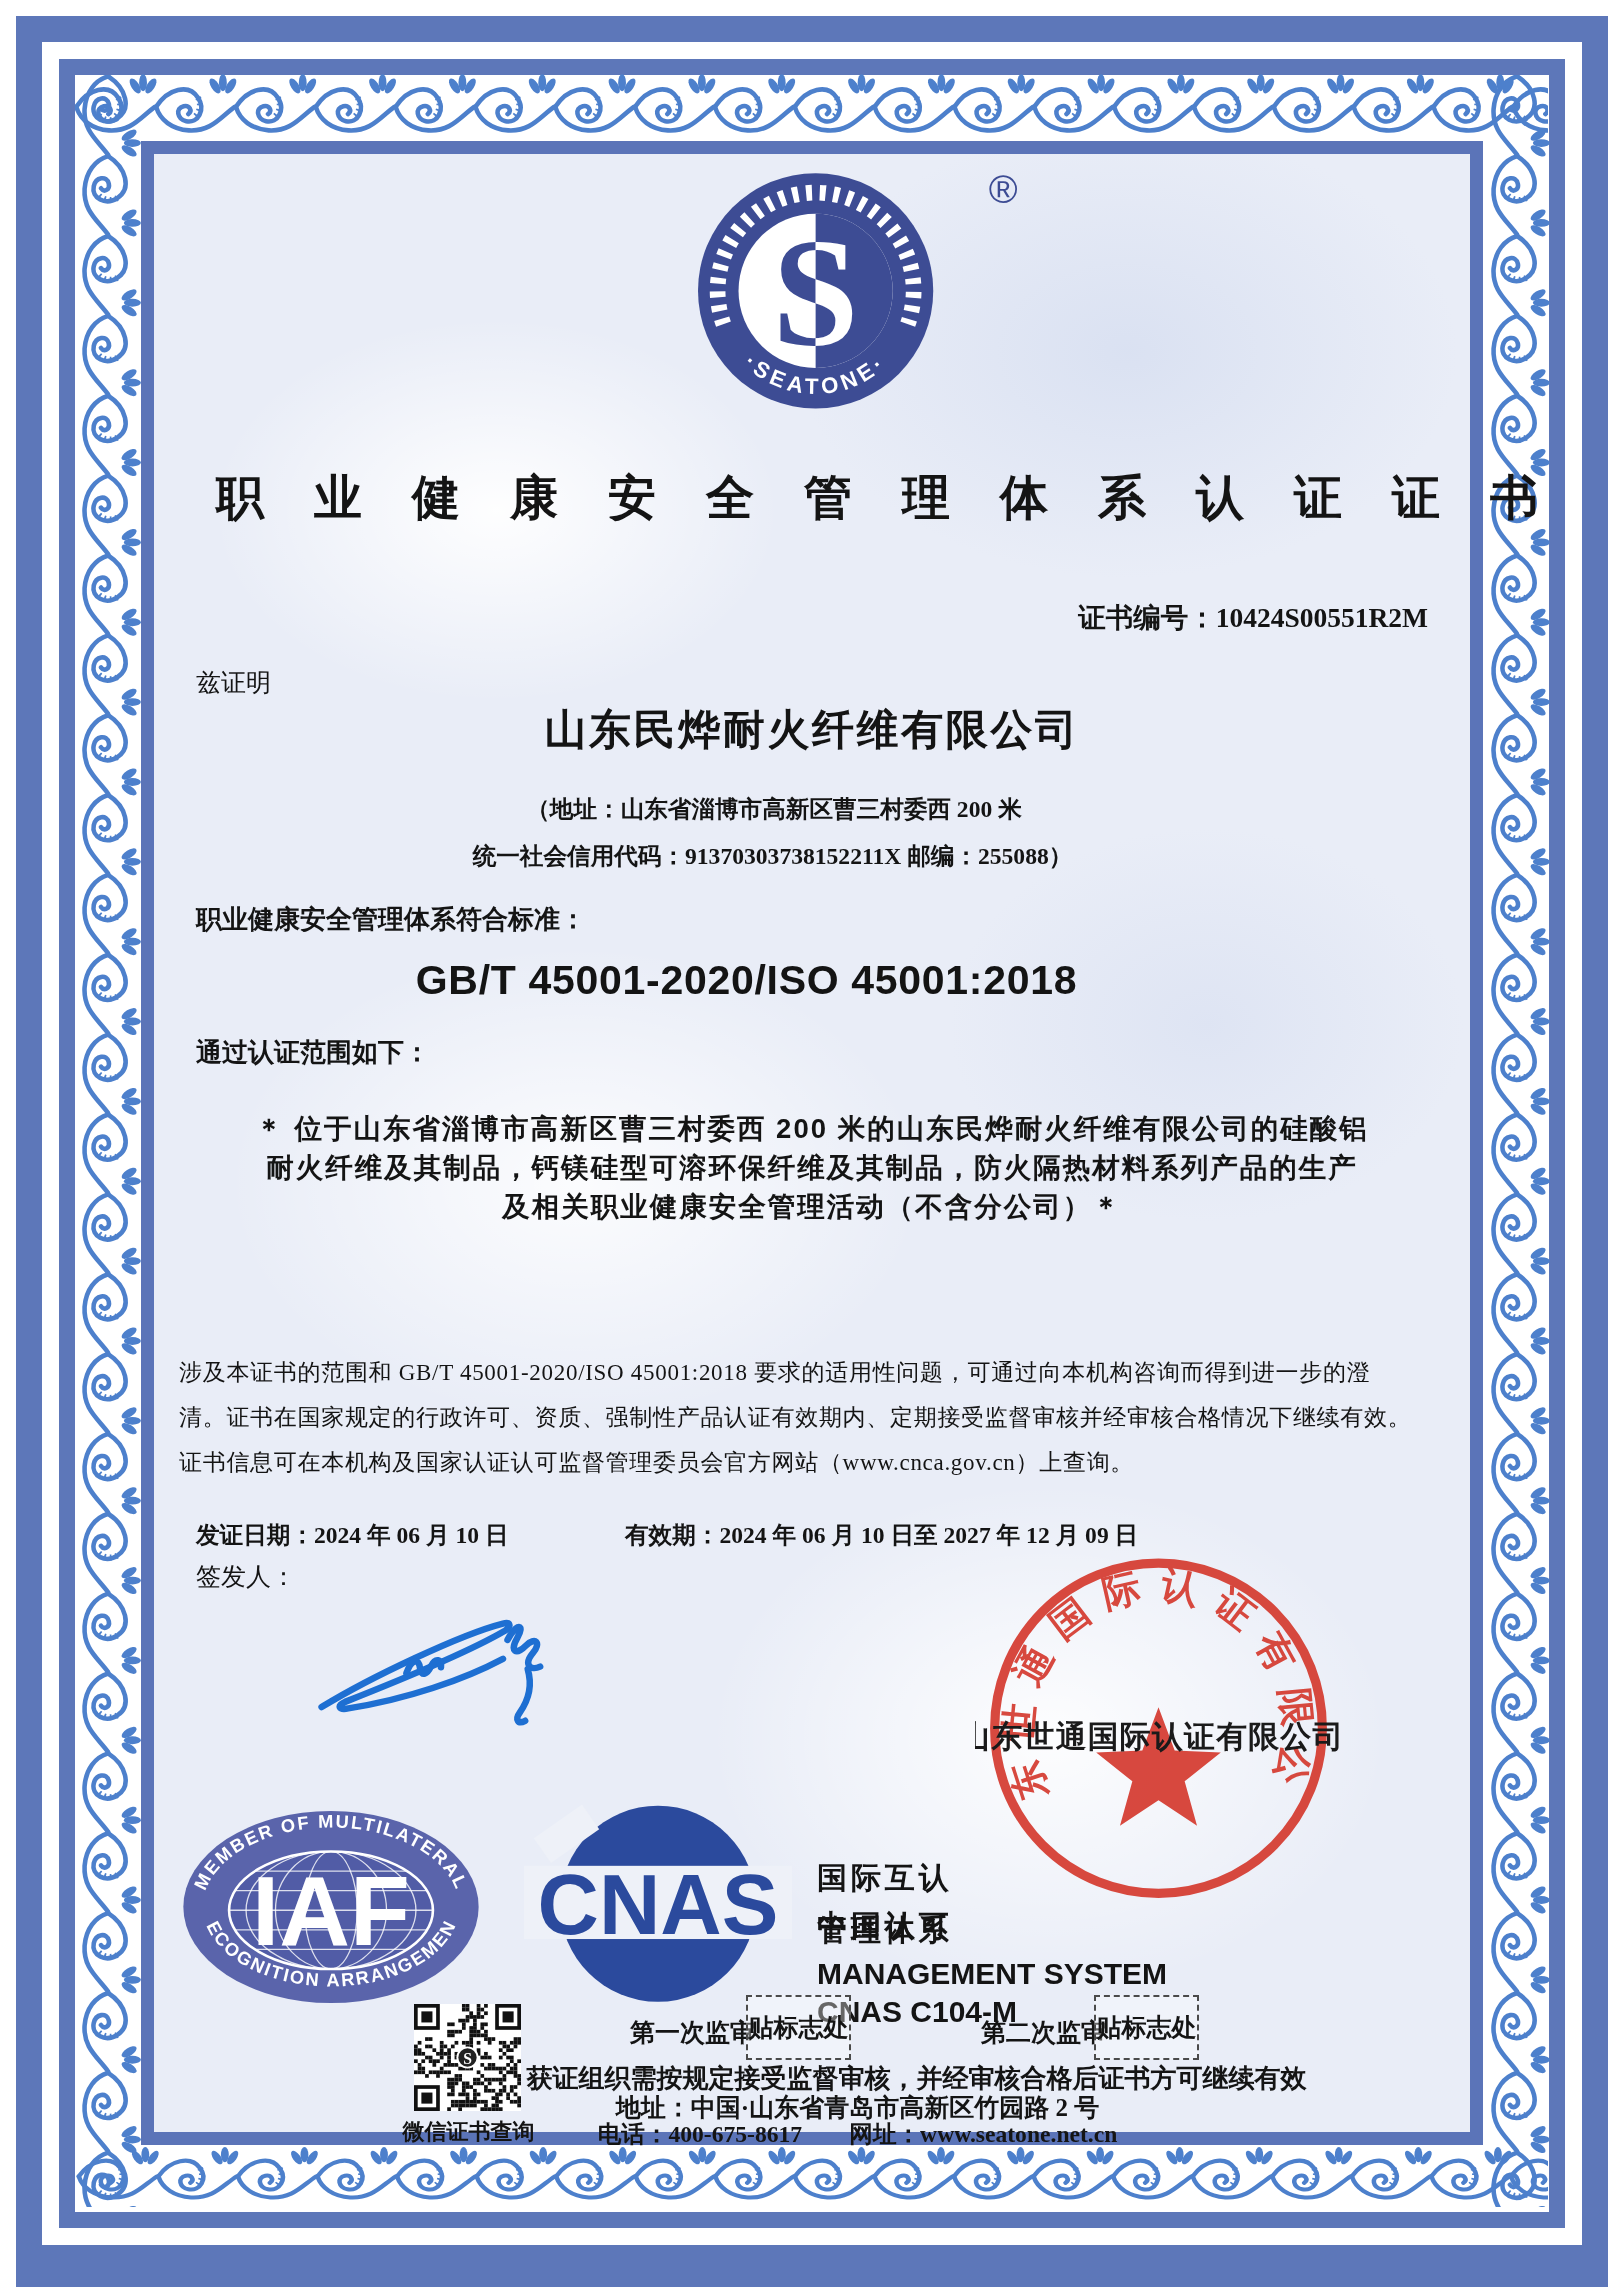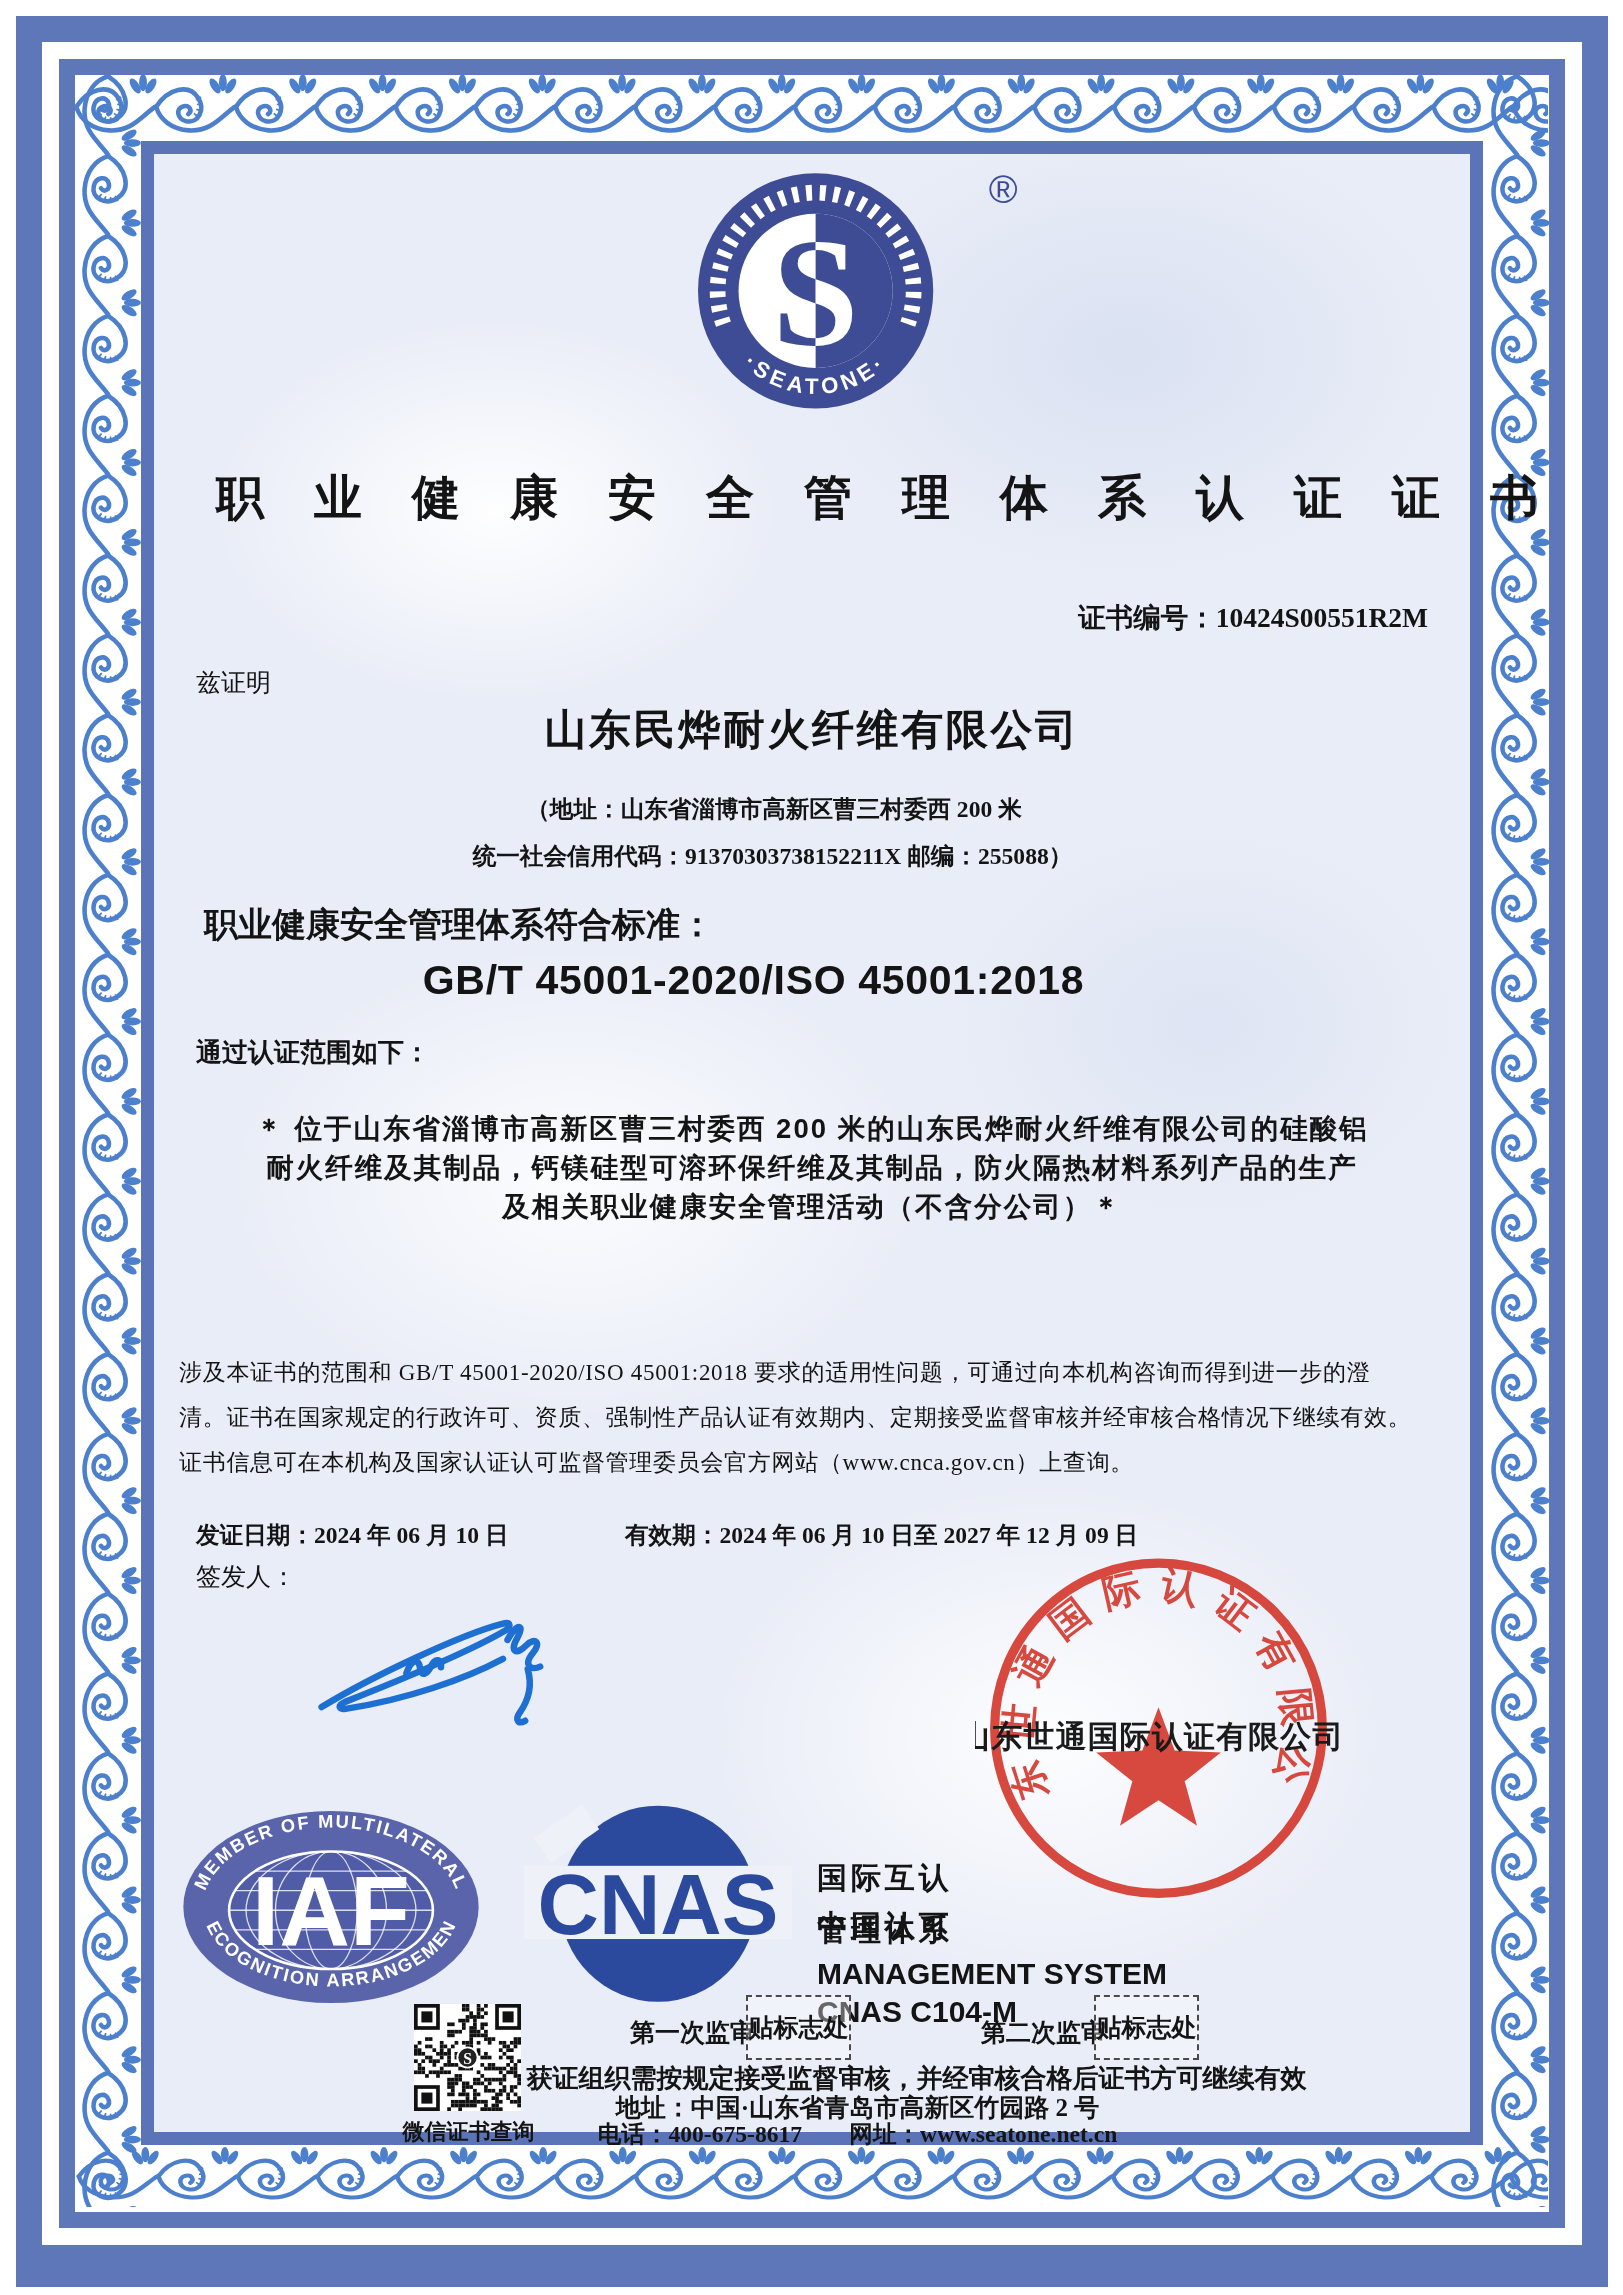--- a/index.html
+++ b/index.html
@@ -22,23 +22,23 @@
       radial-gradient(471px 353px at 68% 80%, rgba(255,255,255,.9), rgba(255,255,255,0) 72%),
       #e9edf7;}
   
   .title{left:154px;top:466px;width:1316px;text-align:center;font-size:48px;font-weight:bold;
          letter-spacing:50px;padding-left:62px;white-space:nowrap;}
   .certno{top:600px;right:196px;font-size:27.5px;font-weight:bold;white-space:nowrap;}
   .intro{left:196px;top:666px;font-size:25px;}
   .company{left:154px;top:702px;width:1316px;text-align:center;font-size:42px;font-weight:bold;letter-spacing:2.6px;}
   .addr1{left:154px;top:793px;width:1316px;text-align:center;font-size:23.6px;font-weight:bold;padding-right:76px;box-sizing:border-box;}
   .addr2{left:154px;top:840px;width:1316px;text-align:center;font-size:23.6px;font-weight:bold;padding-right:79px;box-sizing:border-box;}
-  .stdlabel{left:196px;top:902px;font-size:34px;font-weight:bold;font-family:"Liberation Sans",sans-serif;margin-left:8px;}
+  .stdlabel{left:196px;top:902px;font-size:26px;font-weight:bold;font-family:"Liberation Sans",sans-serif;}
   .stdvalue{left:154px;top:957px;width:1316px;text-align:center;padding-right:131px;box-sizing:border-box;
-            font-size:41px;font-weight:bold;font-family:"Liberation Sans",sans-serif;letter-spacing:0.7px;margin-left:7px;}
+            font-size:41px;font-weight:bold;font-family:"Liberation Sans",sans-serif;letter-spacing:0.7px;}
   .scopelabel{left:196px;top:1035px;font-size:26px;font-family:"Liberation Sans",sans-serif;font-weight:bold;}
   .scope{left:170px;top:1109px;width:1284px;text-align:center;font-size:27.5px;font-weight:bold;
          font-family:"Liberation Sans",sans-serif;line-height:39px;letter-spacing:2px;}
   .legal{left:179px;top:1350px;width:1283px;font-size:23px;line-height:45px;letter-spacing:0.7px;white-space:nowrap;}
   .issue{left:196px;top:1519px;font-size:23.6px;font-weight:bold;white-space:nowrap;}
   .valid{left:625px;top:1519px;font-size:23.6px;font-weight:bold;white-space:nowrap;}
   .signer{left:196px;top:1560px;font-size:25px;}
   
   .acc-cn{left:817px;width:275px;font-size:30px;font-weight:600;letter-spacing:3.9px;}
   .acc-en{left:817px;width:419px;font-size:30px;font-weight:bold;font-family:"Liberation Sans",sans-serif;white-space:nowrap;}

